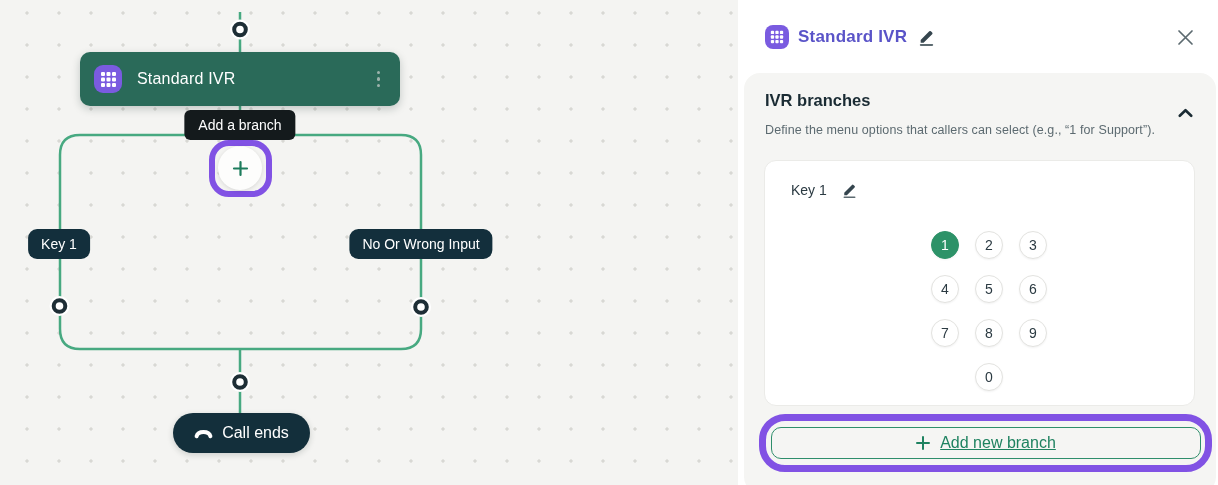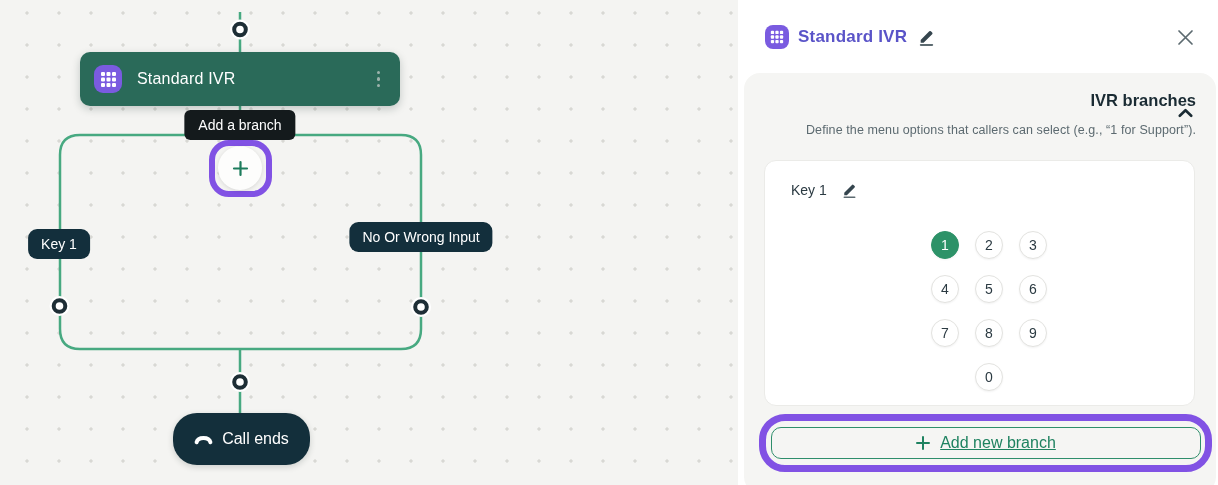--- a/index.html
+++ b/index.html
@@ -39,38 +39,38 @@
     background:#fdfdfc; display:flex; align-items:center; justify-content:center;
     box-shadow:0 1px 4px rgba(0,0,0,.12); z-index:7; cursor:pointer;
   }
 
   .branch-pill {
     position:absolute; transform:translateX(-50%); height:30px; background:#132f3c;
     color:#fff; font-size:14px; border-radius:9px; display:flex; align-items:center;
     padding:0 13px; white-space:nowrap; z-index:4;
   }
   .end-node {
-    position:absolute; left:173px; top:413px; width:137px; height:52px; border-radius:24px;
+    position:absolute; left:173px; top:413px; width:137px; height:40px; border-radius:24px;
     background:#132f3b; color:#fff; font-size:16px; display:flex; align-items:center;
     justify-content:center; gap:9px; z-index:4; box-shadow:0 2px 6px rgba(20,40,35,.18);
   }
 
   
   #panel { position:absolute; left:738px; top:0; width:480px; height:485px; background:#ffffff; }
   .panel-header { position:absolute; left:27px; top:24px; right:22px; height:26px; display:flex; align-items:center; }
   .panel-header .node-icon-sm { width:24px; height:24px; border-radius:8px; background:#7a5be0; display:flex; align-items:center; justify-content:center; }
   .panel-title { color:#5a54c8; font-size:17px; font-weight:bold; margin-left:9px; letter-spacing:.2px; }
   .edit-btn { margin-left:9px; cursor:pointer; display:flex; align-items:center; }
   .close-btn { margin-left:auto; cursor:pointer; display:flex; align-items:center; padding:2px; }
 
   .section-card {
     position:absolute; left:6px; top:73px; width:472px; height:420px;
     background:#f5f5f3; border-radius:16px;
   }
-  .section-head { position:absolute; left:21px; top:18px; right:20px;text-align:right; }
+  .section-head { position:absolute; left:21px; top:18px; right:20px; }
   .section-title { color:#1a2b33; font-size:16.5px; font-weight:bold; }
   .section-sub { color:#5c6a70; font-size:12.5px; margin-top:13px; letter-spacing:.1px; }
   .collapse-btn { position:absolute; right:20px; top:28px; cursor:pointer; padding:3px; }
 
   .key-card {
     position:absolute; left:20px; top:87px; width:431px; height:246px;
     background:#ffffff; border:1px solid #ebebe8; border-radius:12px;
   }
   .key-card-head { position:absolute; left:26px; top:20px; display:flex; align-items:center; gap:13px; }
   .key-card-title { color:#2b3a42; font-size:14px; }
@@ -154,21 +154,21 @@
     <div class="hl-ring" id="plus-ring"></div>
     <div class="plus-btn">
       <svg width="17" height="17" viewBox="0 0 17 17">
         <path d="M8.5 2 V15 M2 8.5 H15" stroke="#1d7c5c" stroke-width="2.2" stroke-linecap="round"></path>
       </svg>
     </div>
 
     <div class="branch-pill" style="left:59px; top:229px;">
       <span>Key 1</span>
     </div>
-    <div class="branch-pill" style="left:421px; top:222px;">
+    <div class="branch-pill" style="left:421px; top:229px;">
       <span>No Or Wrong Input</span>
     </div>
 
     <div class="end-node">
       <svg width="19" height="11" viewBox="0 0 19 11">
         <path d="M2.6 8.2 C4 2.6 15 2.6 16.4 8.2" stroke="#ffffff" stroke-width="4" fill="none" stroke-linecap="round"></path>
       </svg>
       <span>Call ends</span>
     </div>
   </div>

